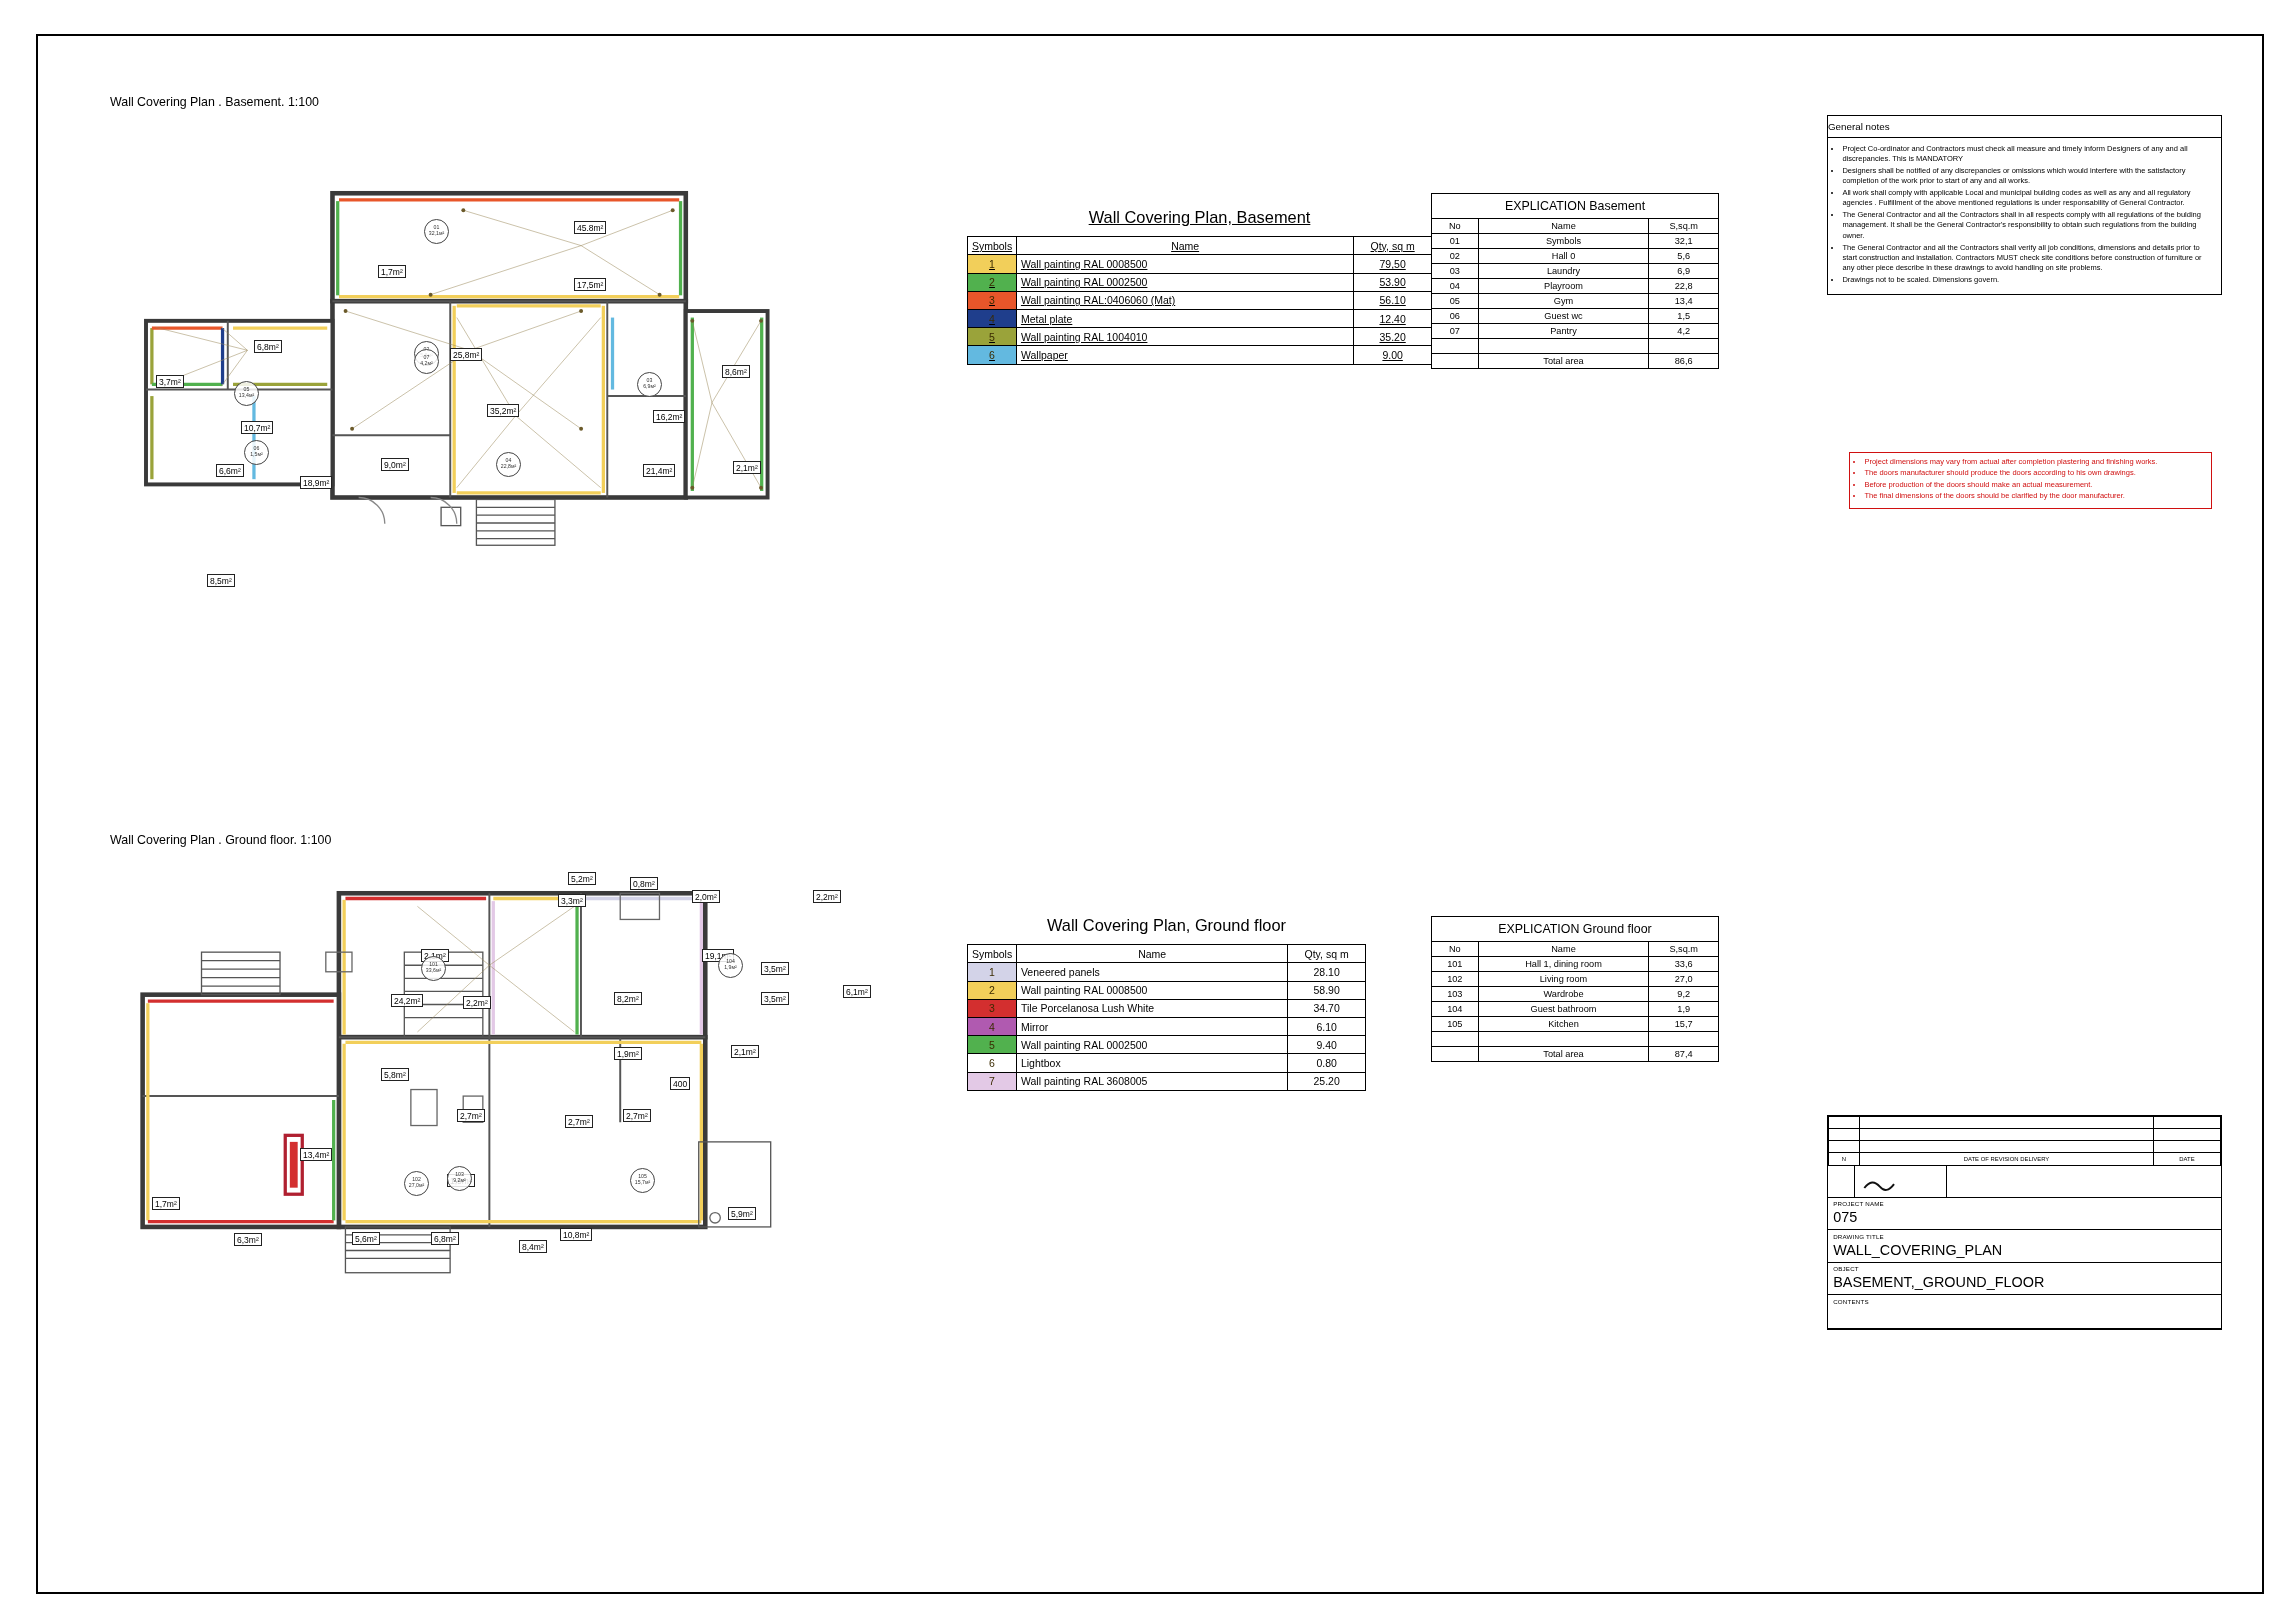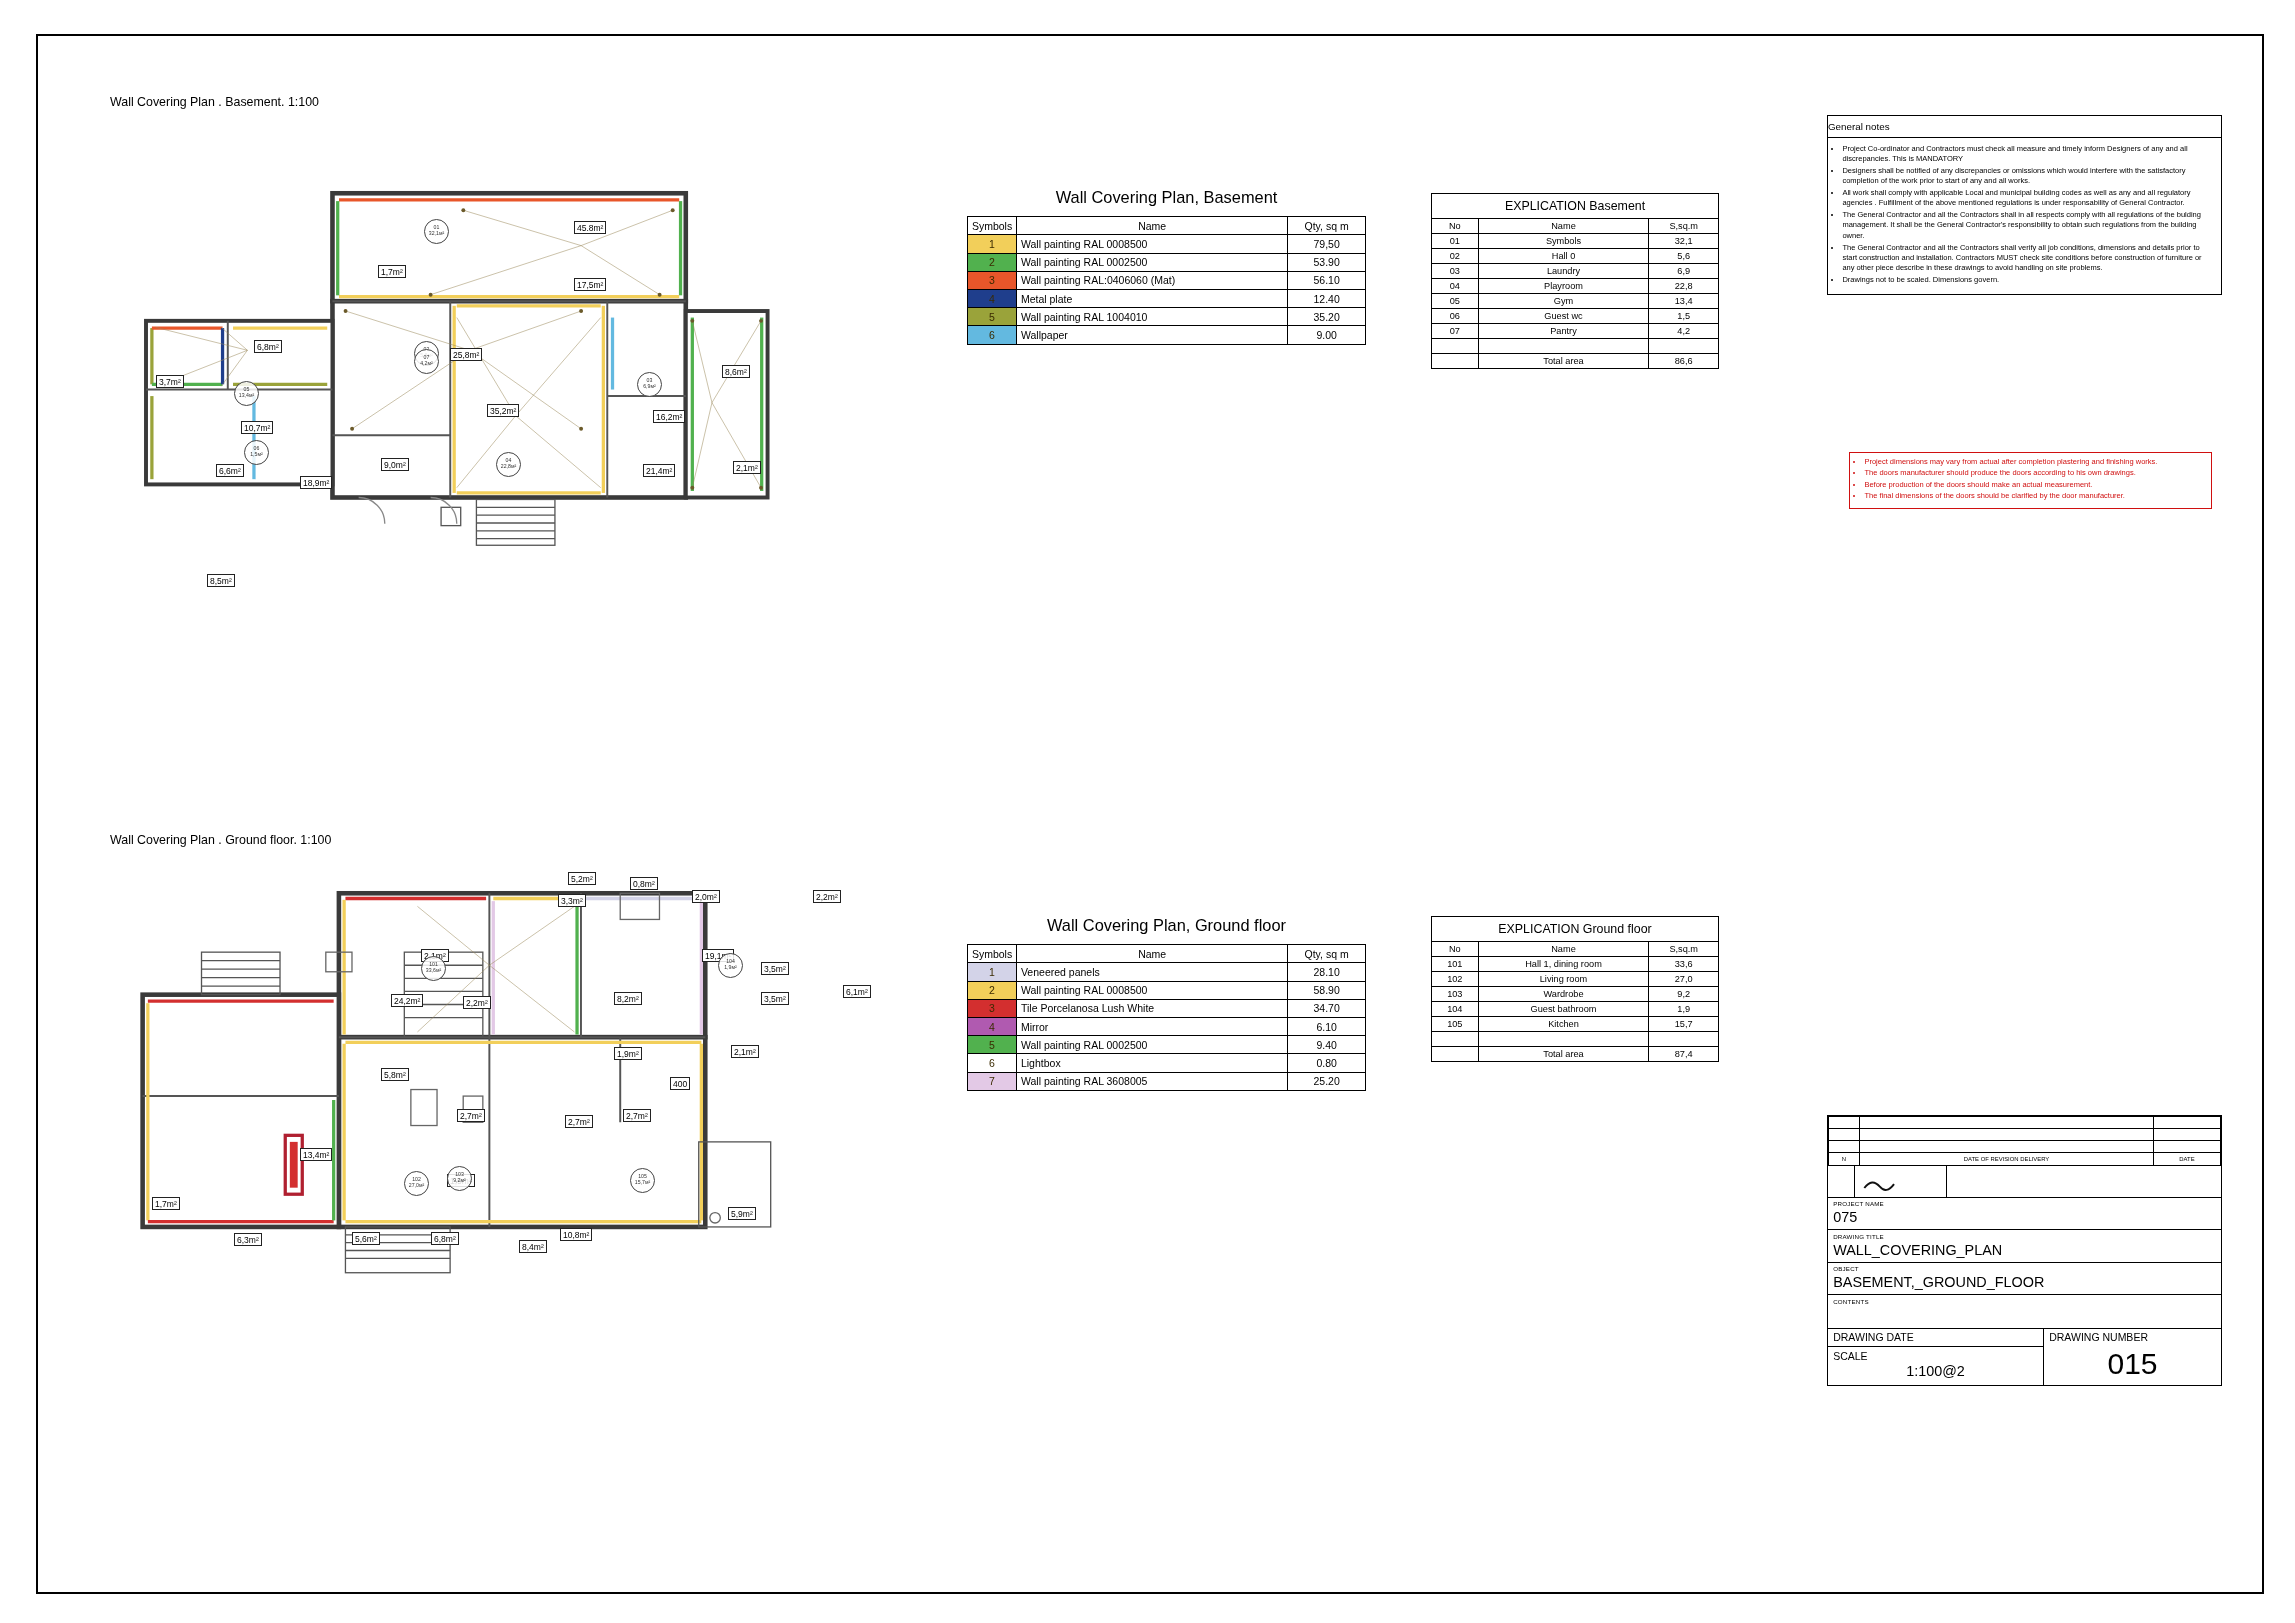--- a/index.html
+++ b/index.html
@@ -275,21 +275,21 @@
       <div class="dim" style="left: 632px; top: 1041px;">400</div>
     </div>
   <div id="gtags">
       <div class="rmtag" style="left: 383px; top: 920px;">101<br>33,6м²</div>
       <div class="rmtag" style="left: 366px; top: 1135px;">102<br>27,0м²</div>
       <div class="rmtag" style="left: 409px; top: 1130px;">103<br>9,2м²</div>
       <div class="rmtag" style="left: 680px; top: 917px;">104<br>1,9м²</div>
       <div class="rmtag" style="left: 592px; top: 1132px;">105<br>15,7м²</div>
     </div>
 
-  <div class="legend" style="left:929px;top:152px;width:399px;">
+  <div class="legend" style="left:929px;top:172px;width:465px;text-decoration:underline;">
     <div class="ttl">Wall Covering Plan, Basement</div>
     <table class="tbl">
       <thead>
         <tr>
           <th class="chead" style="width:39px;">Symbols</th>
           <th class="chead">Name</th>
           <th class="chead" style="width:69px;">Qty, sq m</th>
         </tr>
       </thead>
       <tbody id="legend-basement-body">
@@ -557,33 +557,16 @@
       <div class="v">WALL_COVERING_PLAN</div>
     </div>
     <div class="fld">
       <div class="k">OBJECT</div>
       <div class="v">BASEMENT,_GROUND_FLOOR</div>
     </div>
     <div class="fld" style="height:26px;">
       <div class="k">CONTENTS</div>
       <div class="v" style="font-size:10.5px;"></div>
     </div>
-    <div class="row2">
-      <div class="c1">
-        <div style="padding:2.6px 5.2px;border-bottom:0.7px solid #000;">
-          <span class="k">DRAWING DATE</span>
-        </div>
-        <div style="padding:2.6px 5.2px;">
-          <span class="k">SCALE</span>
-          <div class="scaleval">1:100@2</div>
-        </div>
-      </div>
-      <div class="c2">
-        <div style="padding:2.6px 5.2px;">
-          <span class="k">DRAWING NUMBER</span>
-        </div>
-        <div class="bignum">015</div>
-      </div>
-    </div>
   </div>
 
 </div>
 
 
 </body></html>

